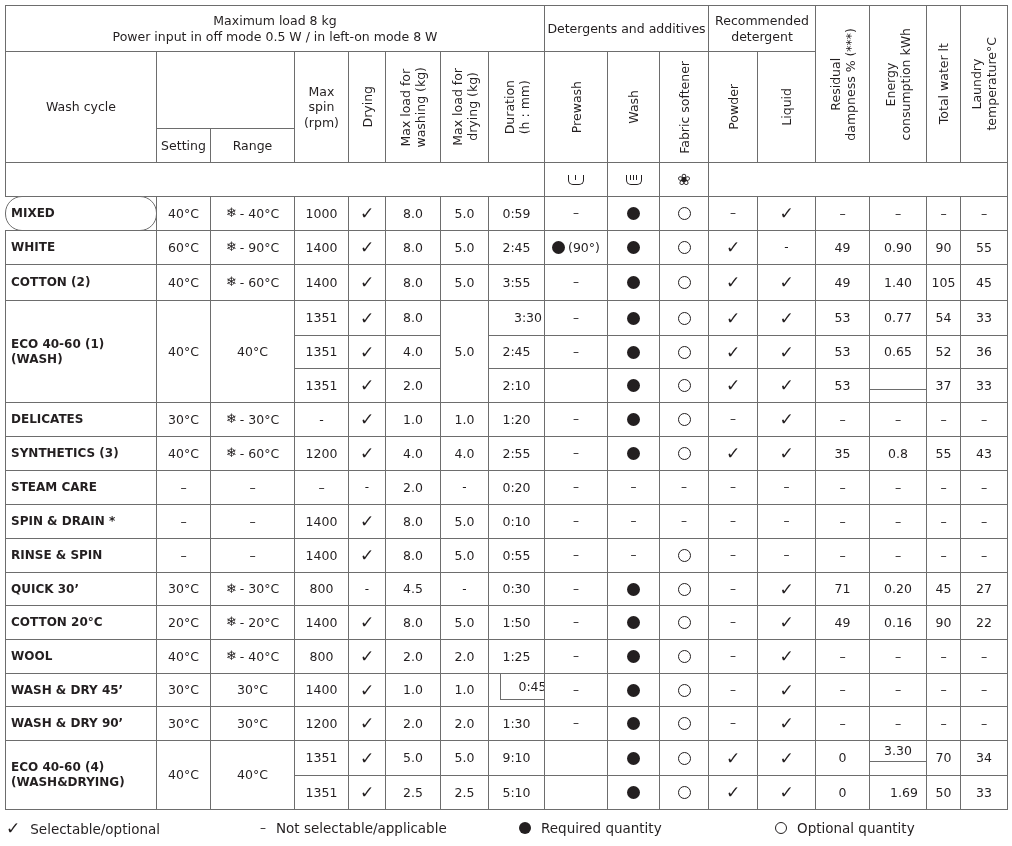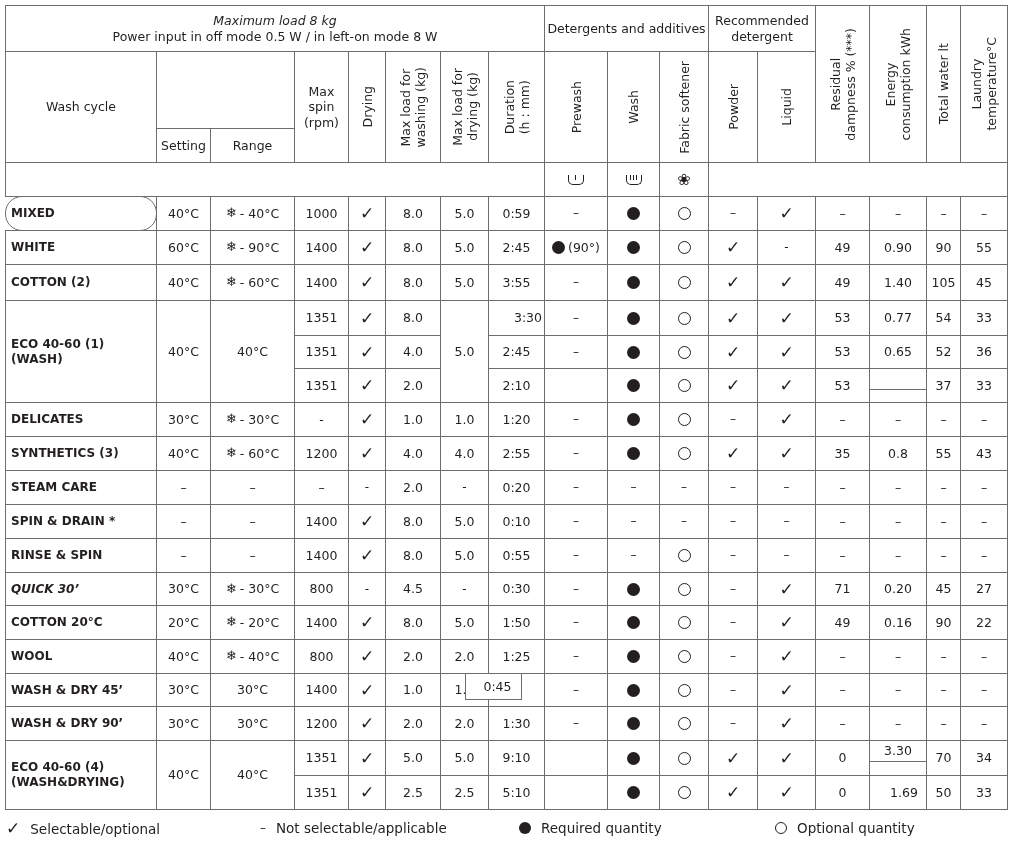--- a/index.html
+++ b/index.html
@@ -29,21 +29,21 @@
   .icon-wash::before { content: ""; position: absolute; left: 3px; top: 0; width: 1.3px; height: 5px; background: #231f20;
           box-shadow: 3px 0 0 #231f20, 6px 0 0 #231f20; }
   .icon-flower { font-size: 16px; line-height: 1; }
 </style>
 </head>
 <body>
 
 <div id="wrap">
     <div class="cell" style="left: 6px; width: 540px; top: 6px; height: 47px;">
       <div style="font-size: 12.5px;">
-        <span style="display: block; font-style: italic;">Maximum load 8 kg</span>
+        <span style="display: block;">Maximum load 8 kg</span>
         <span style="display: block;">Power input in off mode 0.5 W / in left-on mode 8 W</span>
       </div>
     </div>
     <div class="cell" style="left: 545px; width: 165px; top: 6px; height: 47px;">
       <span class="hdr">Detergents and additives</span>
     </div>
     <div class="cell" style="left: 709px; width: 108px; top: 6px; height: 47px;">
       <span class="hdr">Recommended
 detergent</span>
     </div>
@@ -656,21 +656,21 @@
     </div>
     <div class="cell" style="left: 870px; width: 58px; top: 539px; height: 35px;">
       <span class="hdr">–</span>
     </div>
     <div class="cell" style="left: 927px; width: 35px; top: 539px; height: 35px;">
       <span class="hdr">–</span>
     </div>
     <div class="cell" style="left: 961px; width: 48px; top: 539px; height: 35px;">
       <span class="hdr">–</span>
     </div>
-    <div class="cell left bold" style="left: 6px; width: 152px; top: 573px; height: 34px; font-style: italic;">
+    <div class="cell left bold" style="left: 6px; width: 152px; top: 573px; height: 34px;">
       <span class="hdr">QUICK 30’</span>
     </div>
     <div class="cell" style="left: 157px; width: 55px; top: 573px; height: 34px;">
       <span class="hdr">30°C</span>
     </div>
     <div class="cell" style="left: 211px; width: 85px; top: 573px; height: 34px;">
       <span class="snow" style="margin-right: 3px;">❄</span>
       <span>- 30°C</span>
     </div>
     <div class="cell" style="left: 295px; width: 55px; top: 573px; height: 34px;">
@@ -833,21 +833,21 @@
     </div>
     <div class="cell" style="left: 349px; width: 38px; top: 674px; height: 34px;">
       <span class="sym-check">✓</span>
     </div>
     <div class="cell" style="left: 386px; width: 56px; top: 674px; height: 34px;">
       <span class="hdr">1.0</span>
     </div>
     <div class="cell" style="left: 441px; width: 49px; top: 674px; height: 34px;">
       <span class="hdr">1.0</span>
     </div>
-    <div class="cell" style="left: 466px; width: 57px; top: 674px; height: 27px; padding-left: 8px;">
+    <div class="cell" style="left: 501px; width: 57px; top: 674px; height: 27px; padding-left: 8px;">
       <span class="hdr">0:45</span>
     </div>
     <div class="cell" style="left: 545px; width: 64px; top: 674px; height: 34px;">
       <span class="sym-dash">–</span>
     </div>
     <div class="cell" style="left: 608px; width: 53px; top: 674px; height: 34px;">
       <span class="sym-dot"></span>
     </div>
     <div class="cell" style="left: 660px; width: 50px; top: 674px; height: 34px;">
       <span class="sym-ring"></span>

